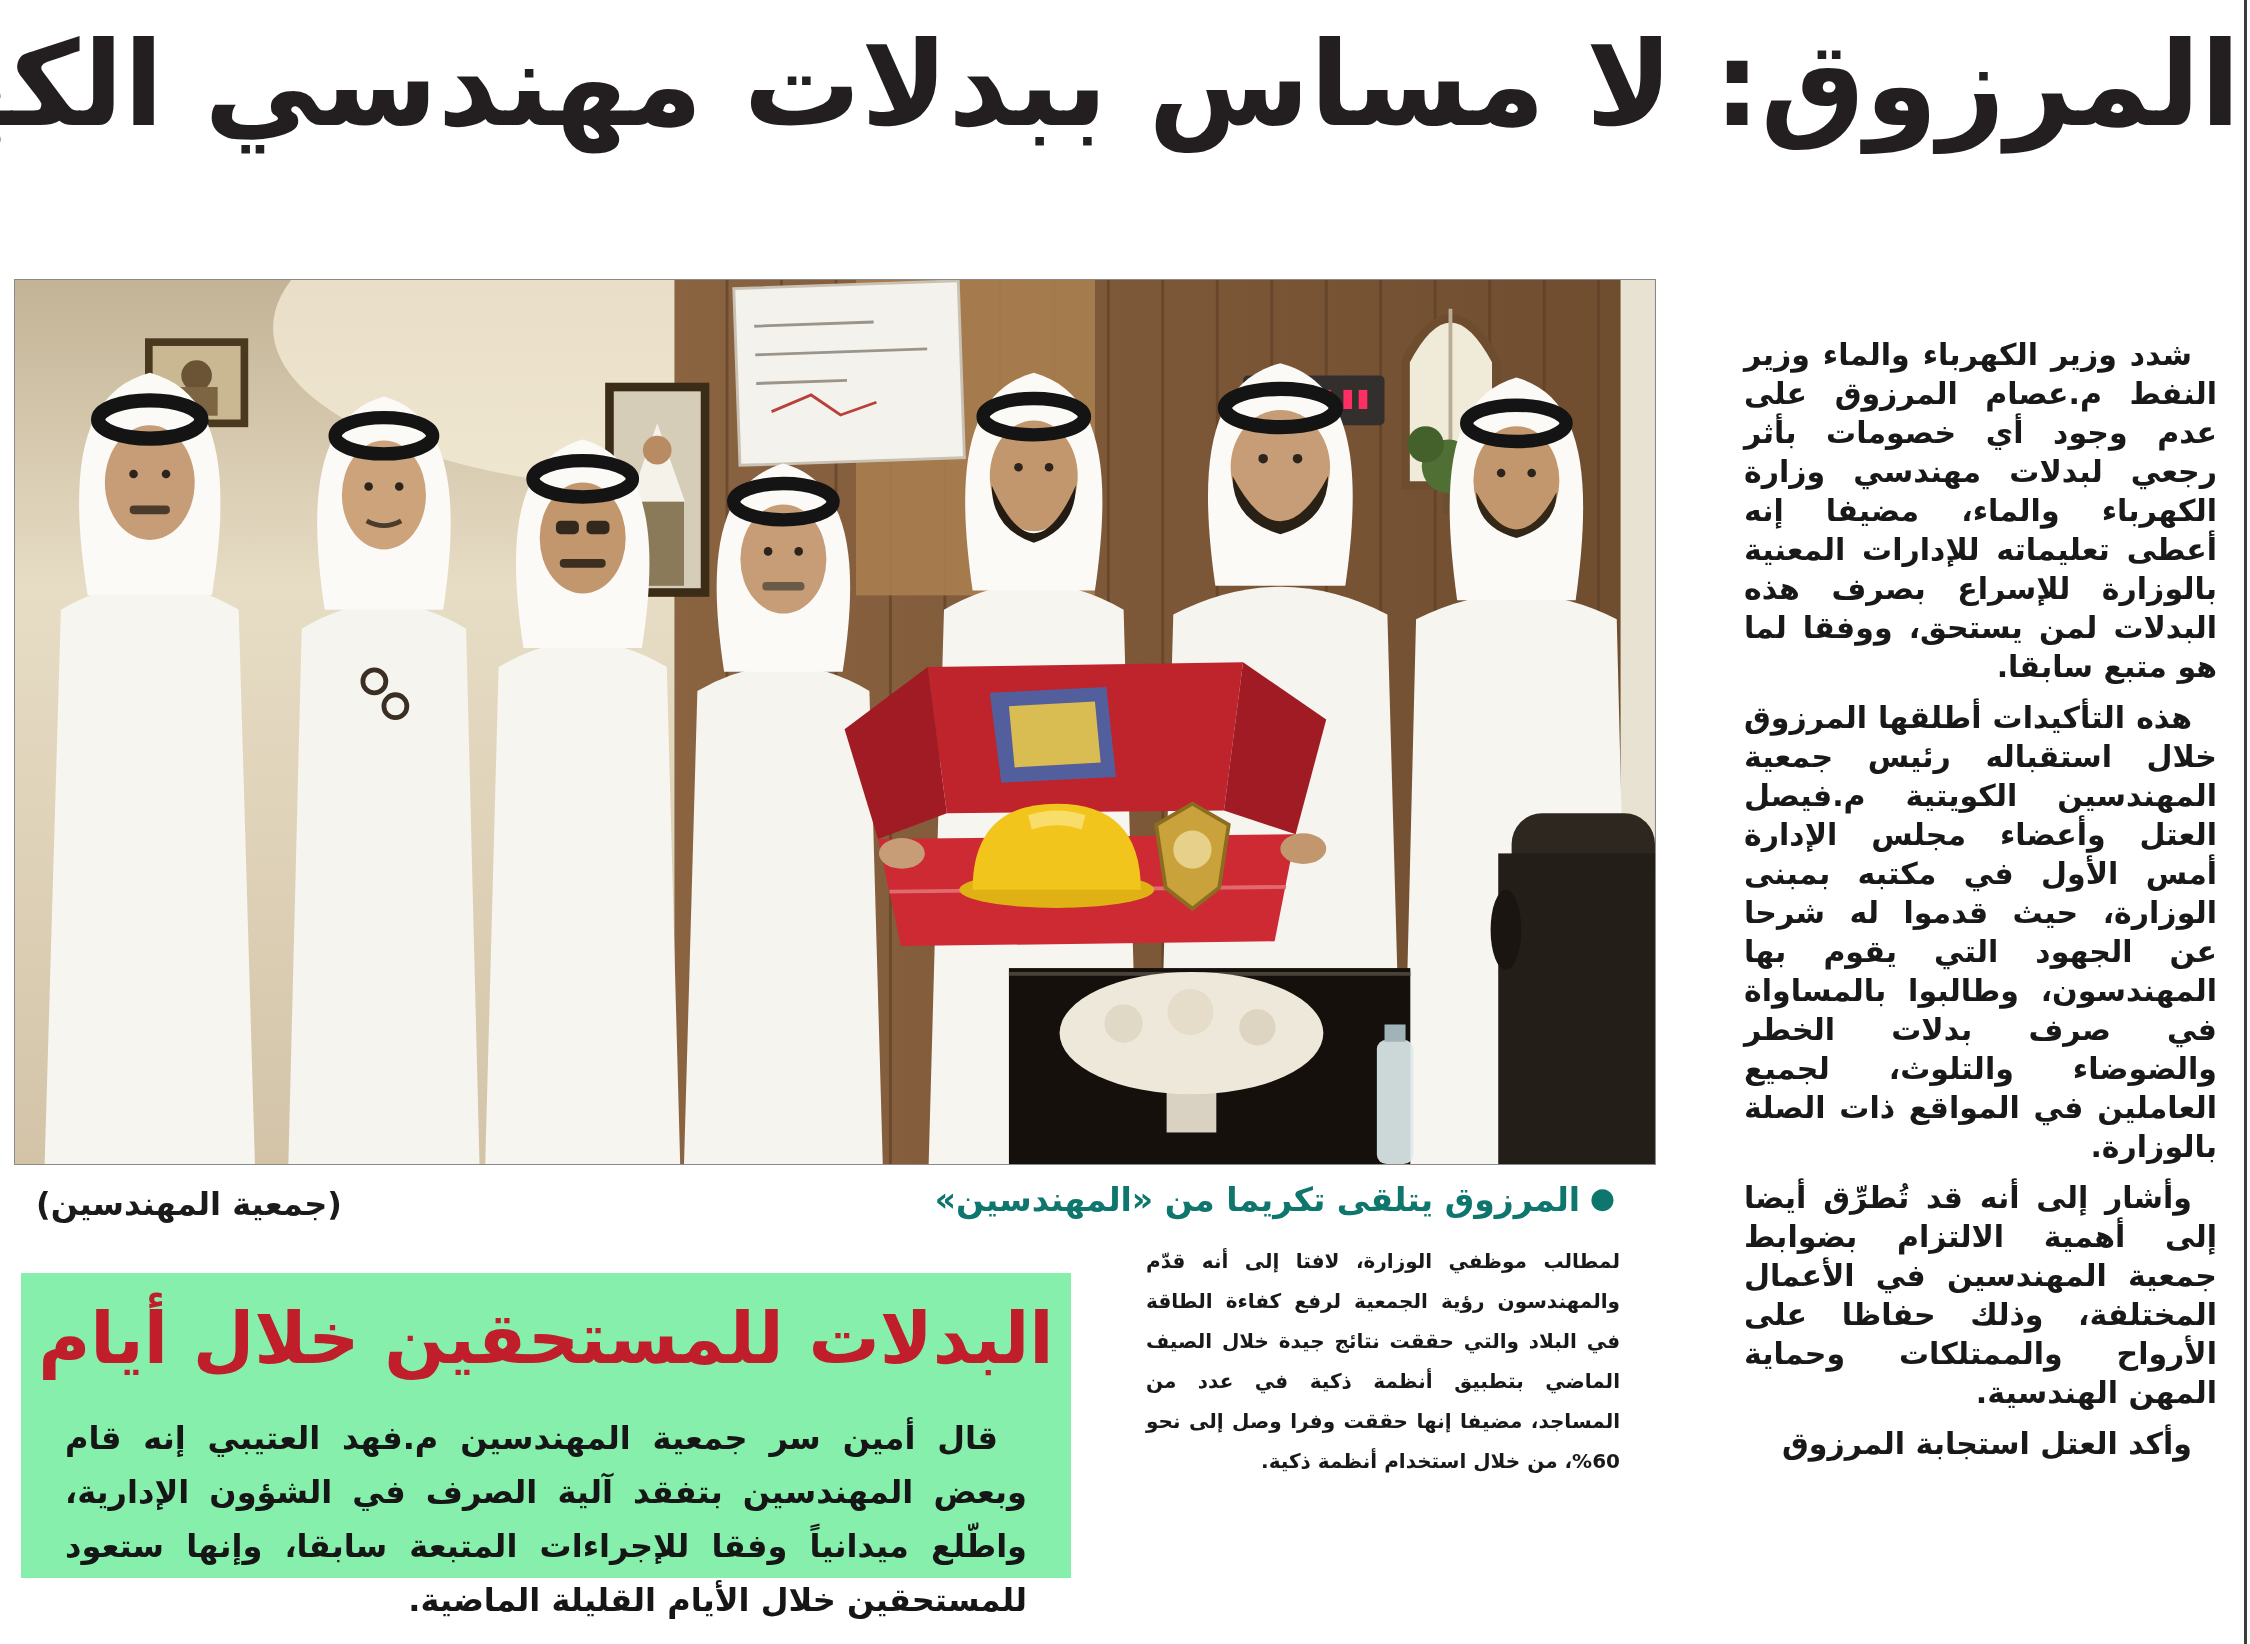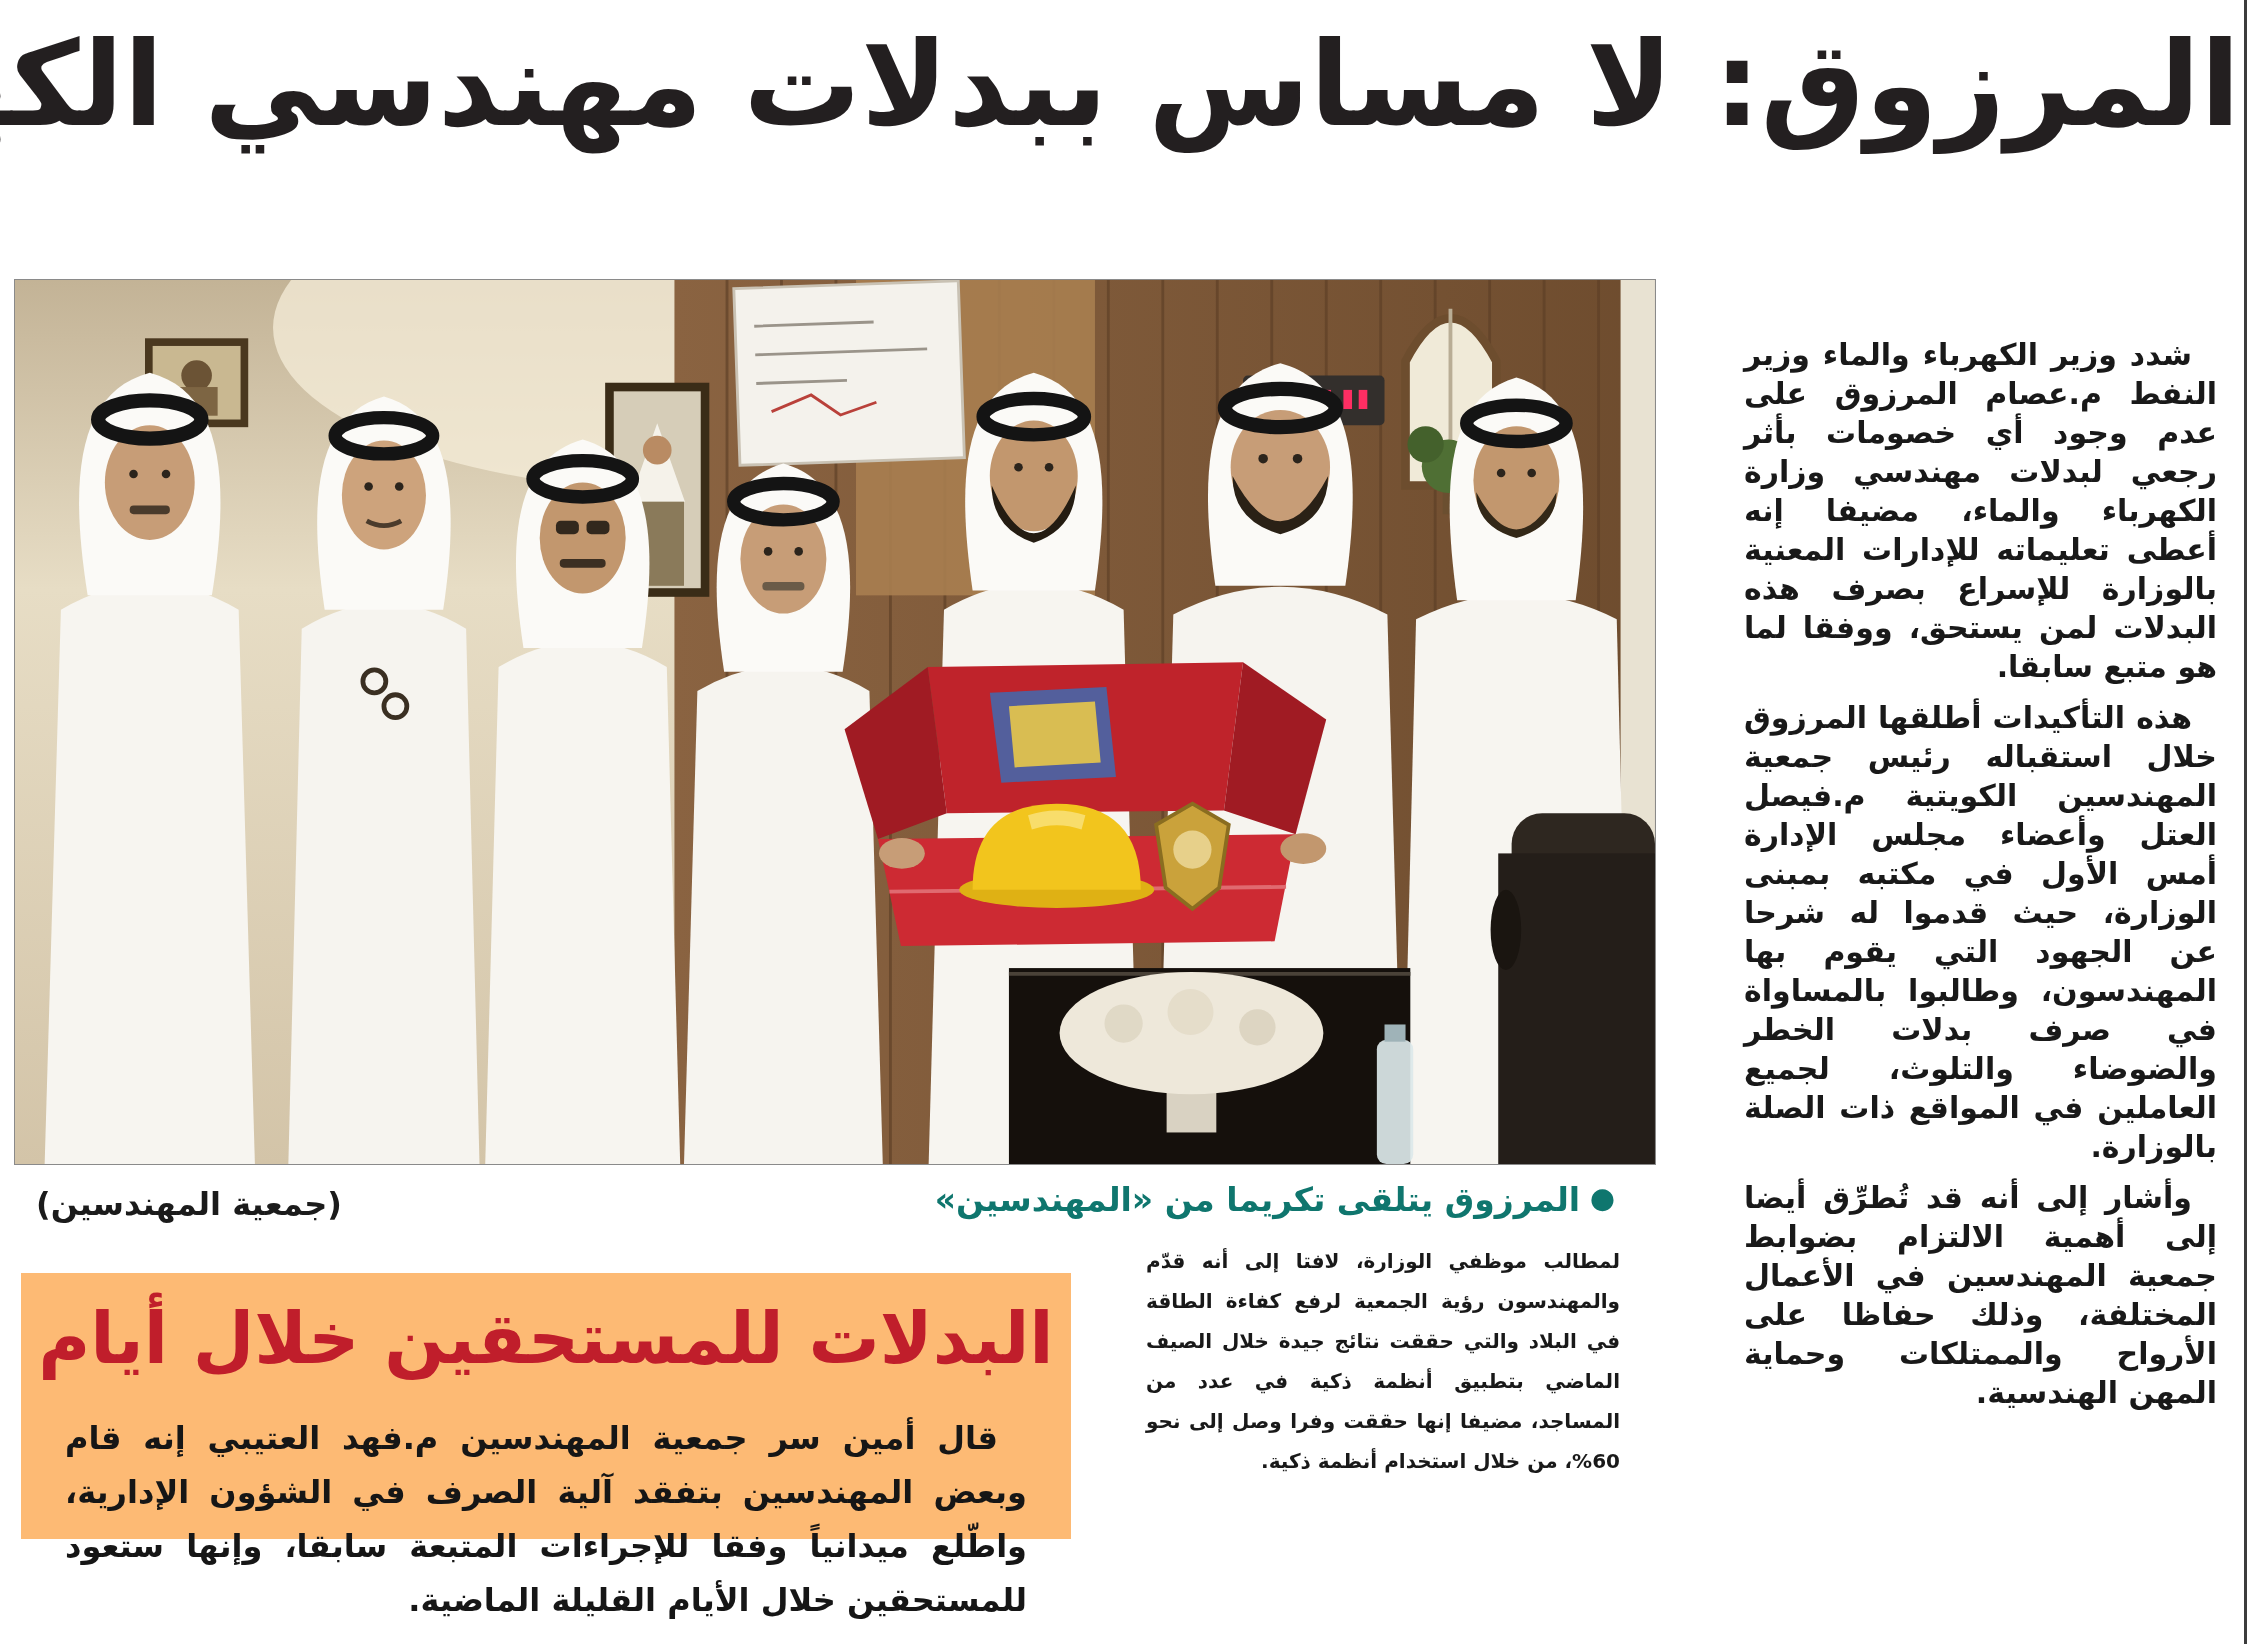--- a/index.html
+++ b/index.html
@@ -81,22 +81,22 @@
     text-align:justify;
     font-size:20px;
     font-weight:700;
     line-height:40px;
     color:#191919;
   }
   .col-mid p{margin:0;}
   .graybox{
     position:absolute;
     left:21px; top:1273px;
-    width:1050px; height:266px;
-    background:#fdba74;
+    width:1050px; height:305px;
+    background:#86efac;
   }
   .graybox h2{
     margin:27px 0 0;
     text-align:center;
     direction:rtl;
     font-size:71px;
     font-weight:700;
     color:#c01e2b;
     line-height:1.1;
   }
@@ -325,20 +325,21 @@
 
   <div class="caption">
     <span class="bullet">●</span><span>المرزوق يتلقى تكريما من «المهندسين»</span>
   </div>
   <div class="credit">(جمعية المهندسين)</div>
 
   <div class="col-right">
     <p>شدد وزير الكهرباء والماء وزير النفط م.عصام المرزوق على عدم وجود أي خصومات بأثر رجعي لبدلات مهندسي وزارة الكهرباء والماء، مضيفا إنه أعطى تعليماته للإدارات المعنية بالوزارة للإسراع بصرف هذه البدلات لمن يستحق، ووفقا لما هو متبع سابقا.</p>
     <p>هذه التأكيدات أطلقها المرزوق خلال استقباله رئيس جمعية المهندسين الكويتية م.فيصل العتل وأعضاء مجلس الإدارة أمس الأول في مكتبه بمبنى الوزارة، حيث قدموا له شرحا عن الجهود التي يقوم بها المهندسون، وطالبوا بالمساواة في صرف بدلات الخطر والضوضاء والتلوث، لجميع العاملين في المواقع ذات الصلة بالوزارة.</p>
     <p>وأشار إلى أنه قد تُطرِّق أيضا إلى أهمية الالتزام بضوابط جمعية المهندسين في الأعمال المختلفة، وذلك حفاظا على الأرواح والممتلكات وحماية المهن الهندسية.</p>
+    <p>وأكد العتل استجابة المرزوق</p>
   </div>
 
   <div class="col-mid">
     <p>لمطالب موظفي الوزارة، لافتا إلى أنه قدّم والمهندسون رؤية الجمعية لرفع كفاءة الطاقة في البلاد والتي حققت نتائج جيدة خلال الصيف الماضي بتطبيق أنظمة ذكية في عدد من المساجد، مضيفا إنها حققت وفرا وصل إلى نحو 60%، من خلال استخدام أنظمة ذكية.</p>
   </div>
 
   <div class="graybox">
     <h2>البدلات للمستحقين خلال أيام</h2>
     <p>قال أمين سر جمعية المهندسين م.فهد العتيبي إنه قام وبعض المهندسين بتفقد آلية الصرف في الشؤون الإدارية، واطّلع ميدانياً وفقا للإجراءات المتبعة سابقا، وإنها ستعود للمستحقين خلال الأيام القليلة الماضية.</p>
   </div>

